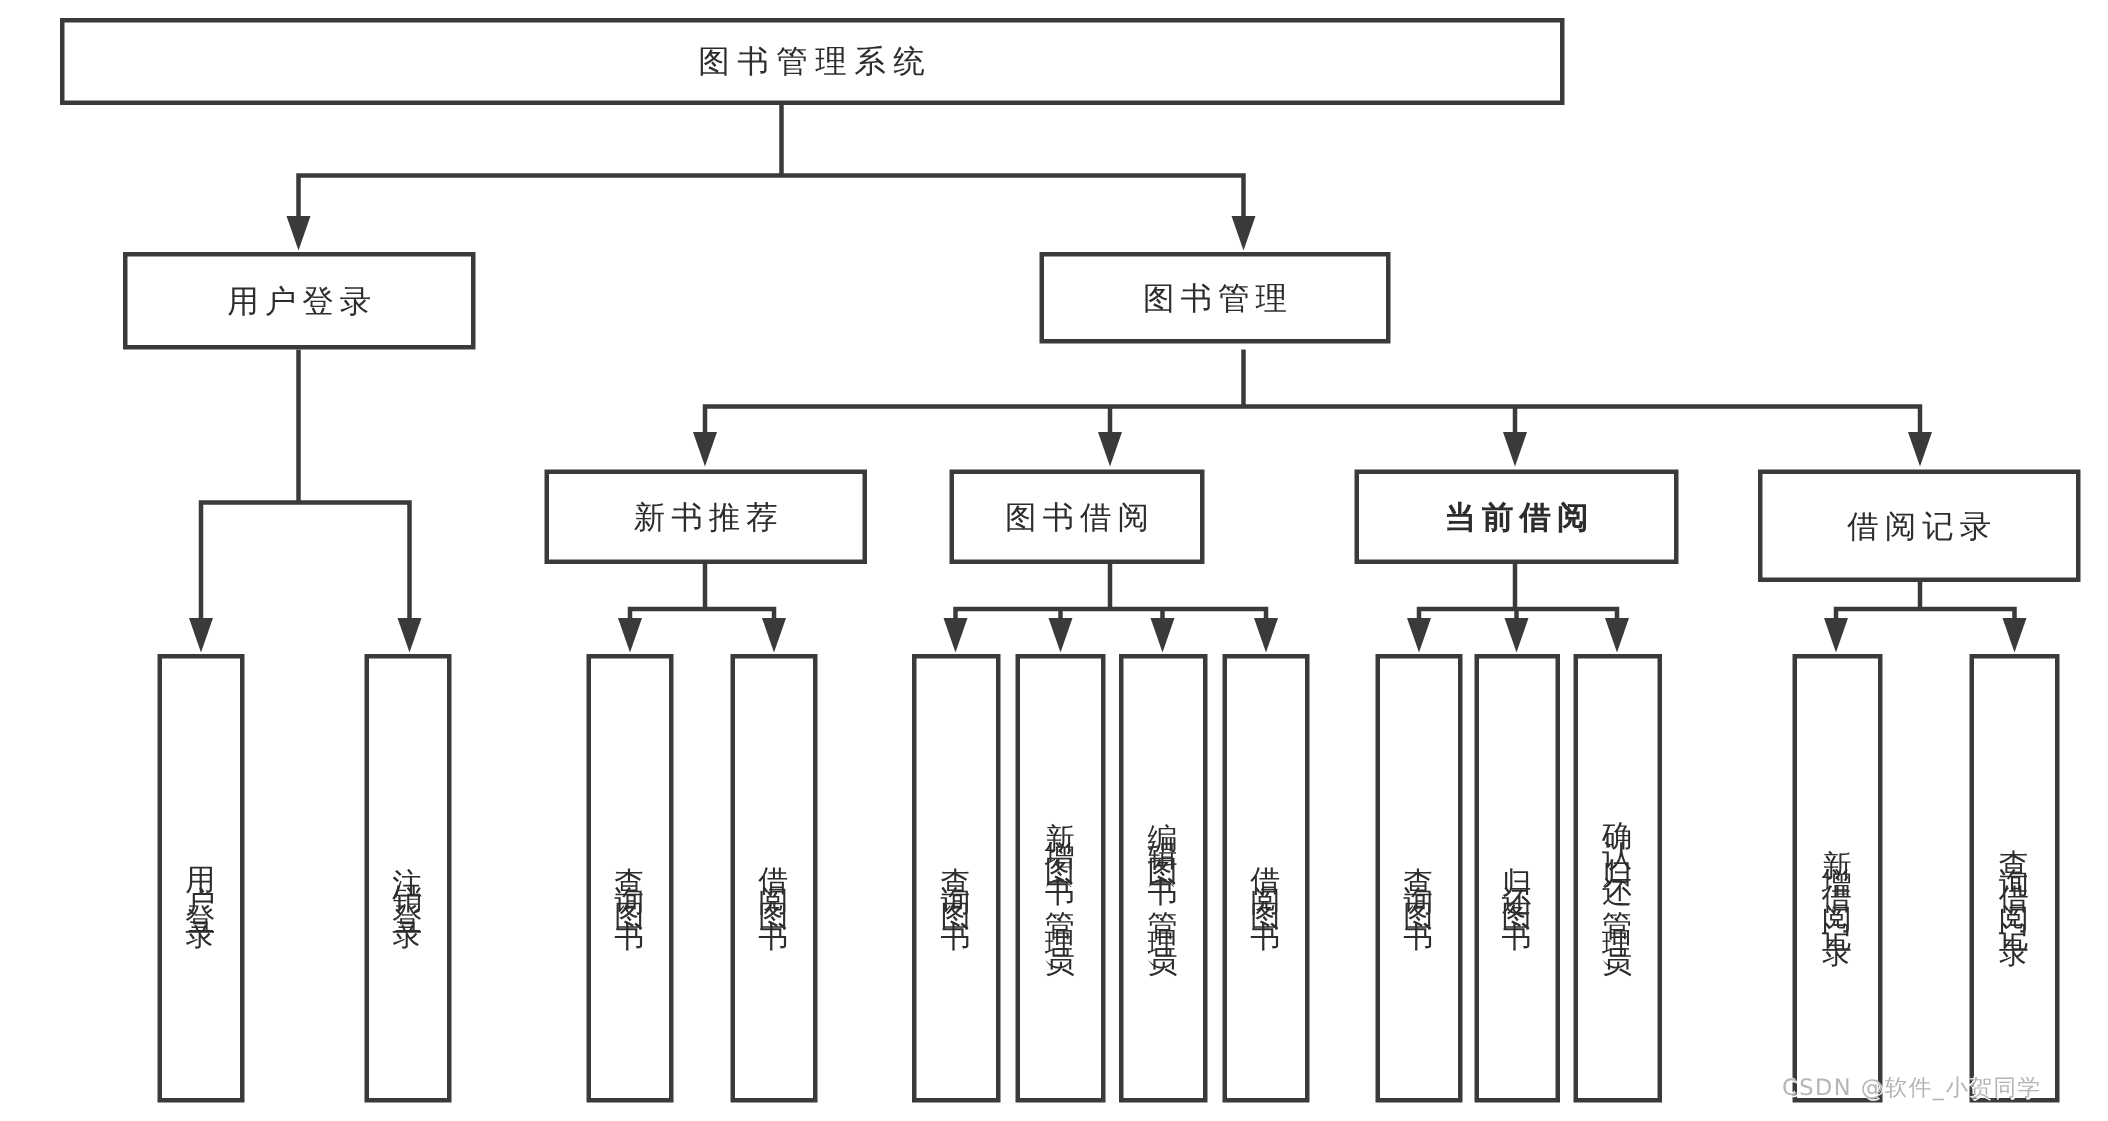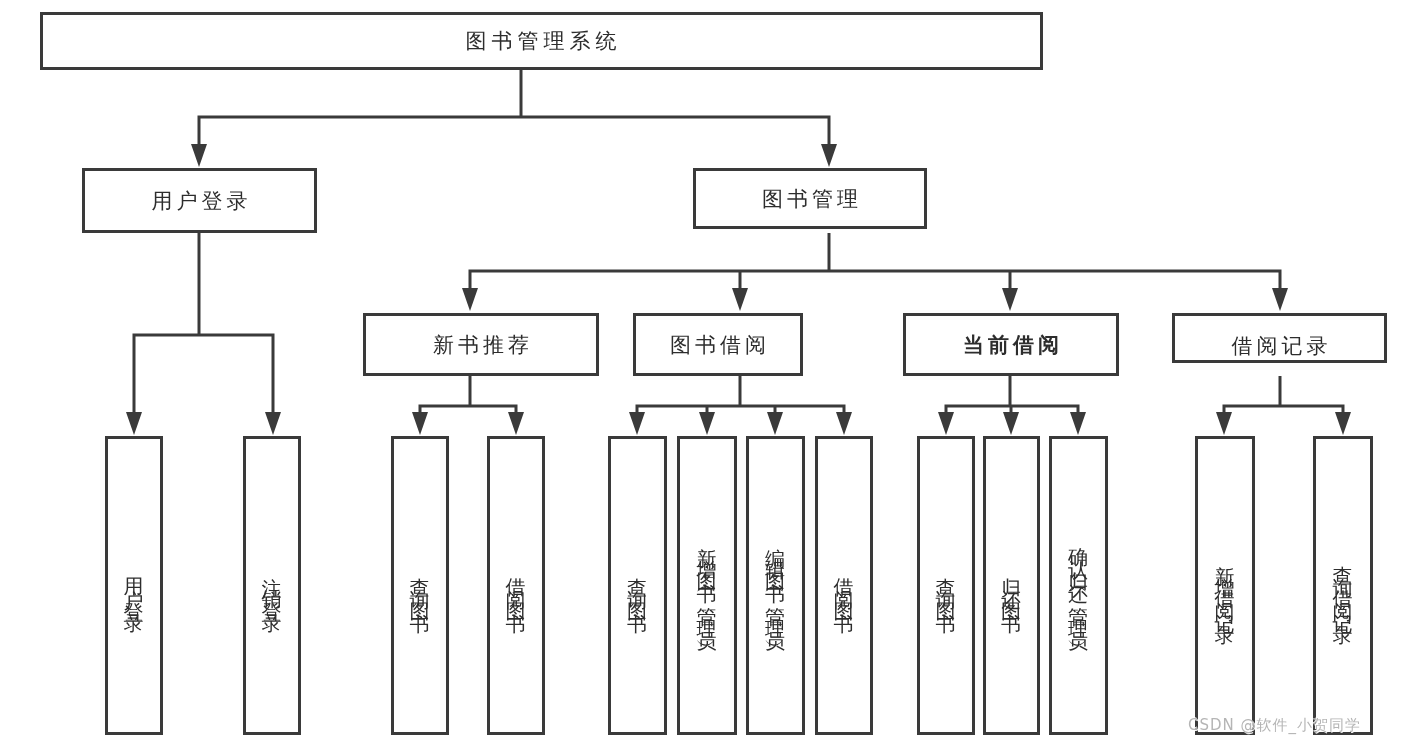--- a/index.html
+++ b/index.html
@@ -108,30 +108,30 @@
     <span class="lbl">图书管理系统</span>
   </div>
 
   <div class="node hnode" style="left:82px;top:168px;width:235px;height:65px;">
     <span class="lbl">用户登录</span>
   </div>
   <div class="node hnode" style="left:693px;top:168px;width:234px;height:61px;">
     <span class="lbl">图书管理</span>
   </div>
 
-  <div class="node hnode" style="left:363px;top:313px;width:236px;height:63px;">
+  <div class="node hnode" style="left:363px;top:313px;width:215px;height:63px;">
     <span class="lbl">新书推荐</span>
   </div>
   <div class="node hnode" style="left:633px;top:313px;width:170px;height:63px;">
     <span class="lbl">图书借阅</span>
   </div>
   <div class="node hnode" style="left:903px;top:313px;width:216px;height:63px;font-weight:bold;">
     <span class="lbl">当前借阅</span>
   </div>
-  <div class="node hnode" style="left:1172px;top:313px;width:215px;height:50px;align-items:flex-end;">
+  <div class="node hnode" style="left:1172px;top:313px;width:215px;height:75px;">
     <span class="lbl">借阅记录</span>
   </div>
 
   <div class="node vnode" style="left:105px;top:436px;width:58px;height:299px;">
     <span class="lbl">用户登录</span>
   </div>
   <div class="node vnode" style="left:243px;top:436px;width:58px;height:299px;">
     <span class="lbl">注销登录</span>
   </div>
 

